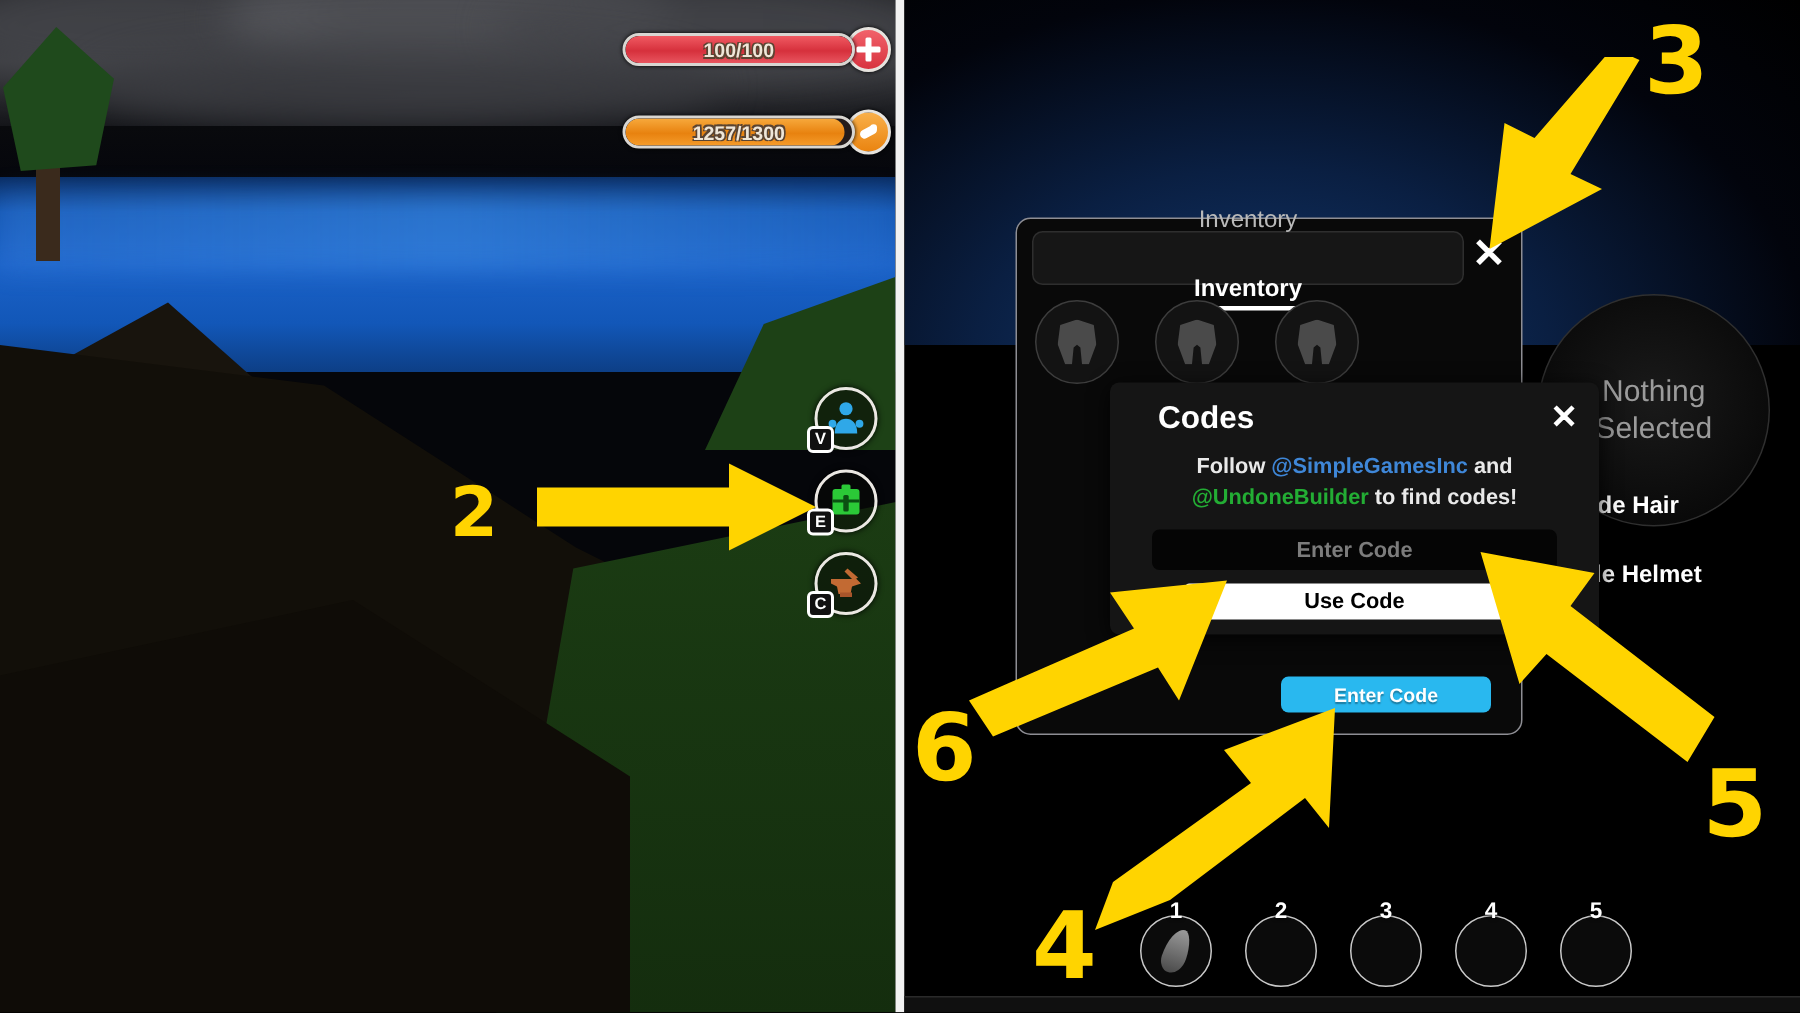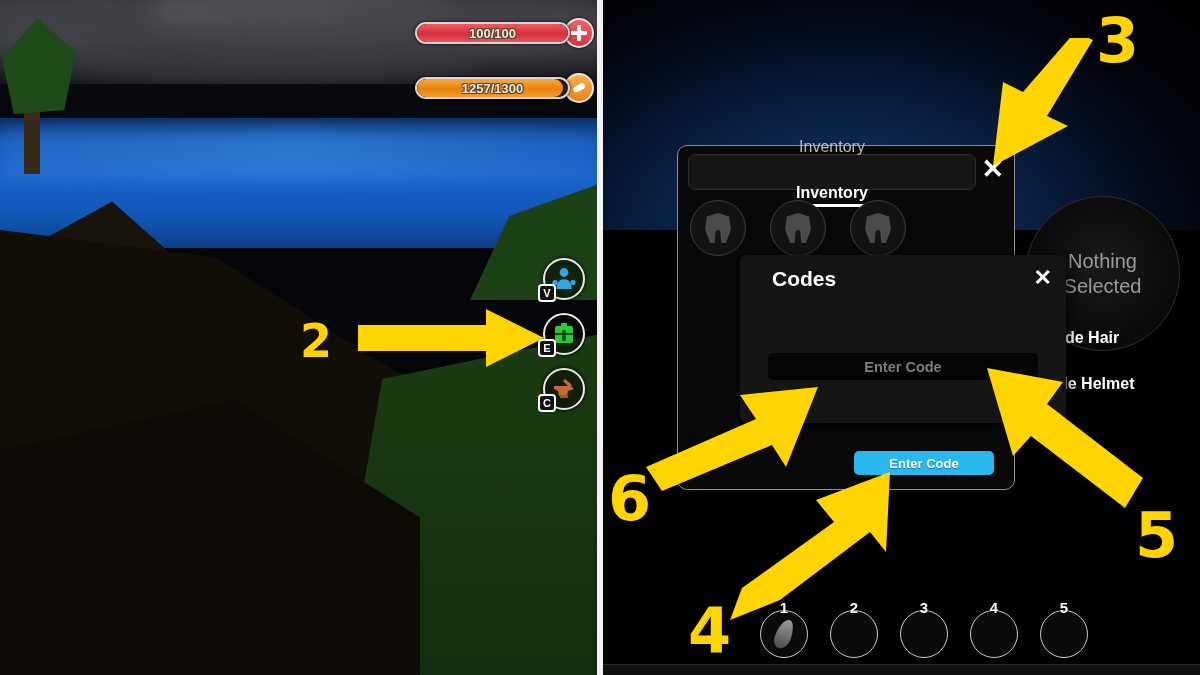--- a/index.html
+++ b/index.html
@@ -255,21 +255,26 @@
   <div class="preview-circle">
     <span>Nothing</span>
     <span>Selected</span>
   </div>
   <div class="opt-label" style="left:1049px;top:329px;">Hide Hair</div>
   <div class="opt-label" style="left:1042px;top:375px;">Hide Helmet</div>
 
   <div class="codes-dialog">
     <div class="codes-title">Codes</div>
     <div class="codes-close">✕</div>
+    <div class="codes-follow">
+      <span>Follow </span><span class="h-blue">@SimpleGamesInc</span><span> and</span><br>
+      <span class="h-green">@UndoneBuilder</span><span> to find codes!</span>
+    </div>
     <div class="codes-input">Enter Code</div>
+    <div class="use-code-btn">Use Code</div>
   </div>
 
   <div class="hotbar">
     <div class="hot-slot">
       <span class="hot-num">1</span>
       <span class="hot-item"></span>
     </div>
     <div class="hot-slot">
       <span class="hot-num">2</span>
     </div>

